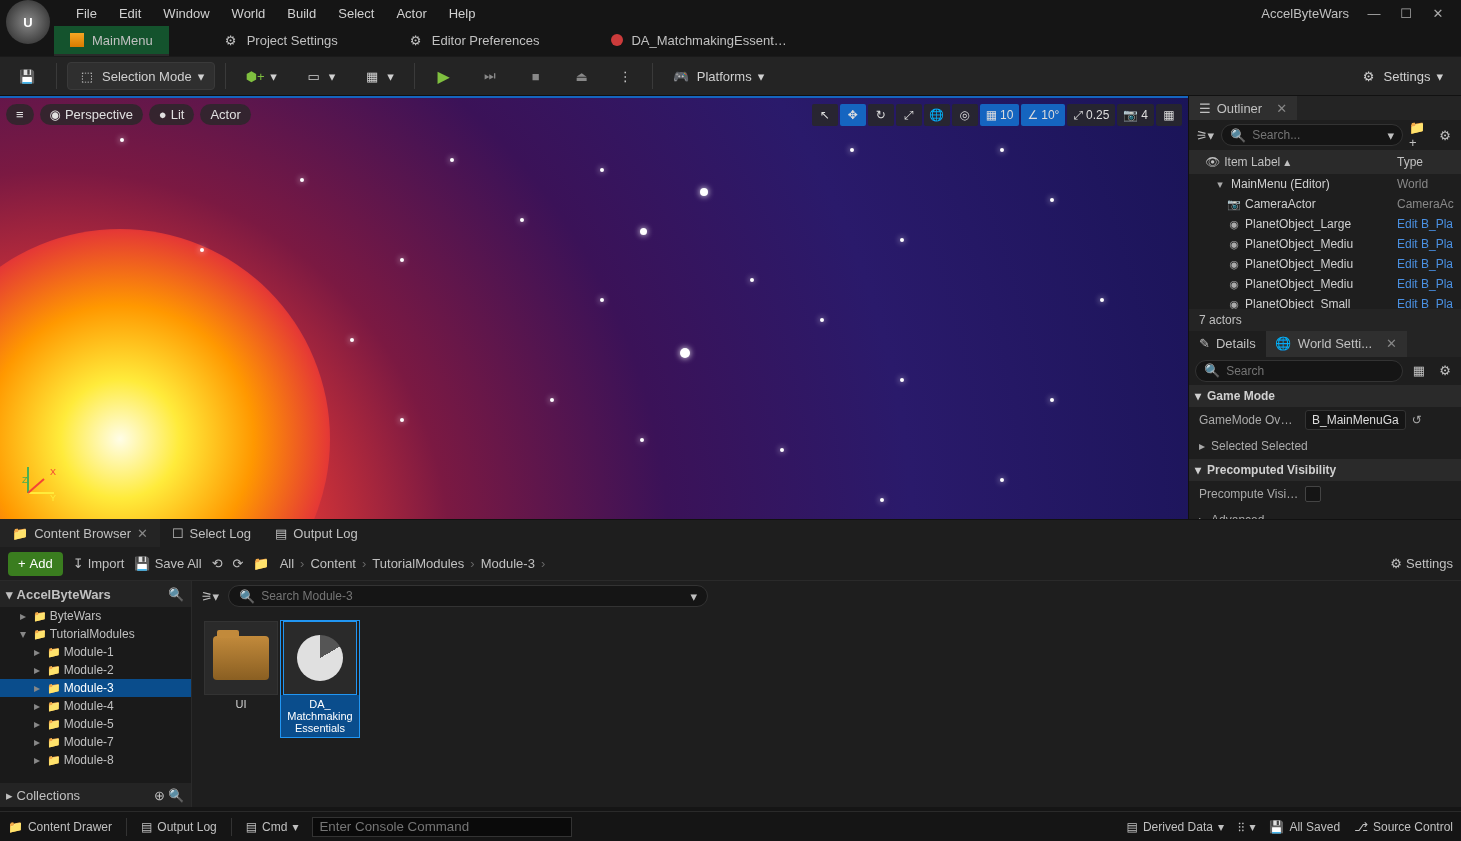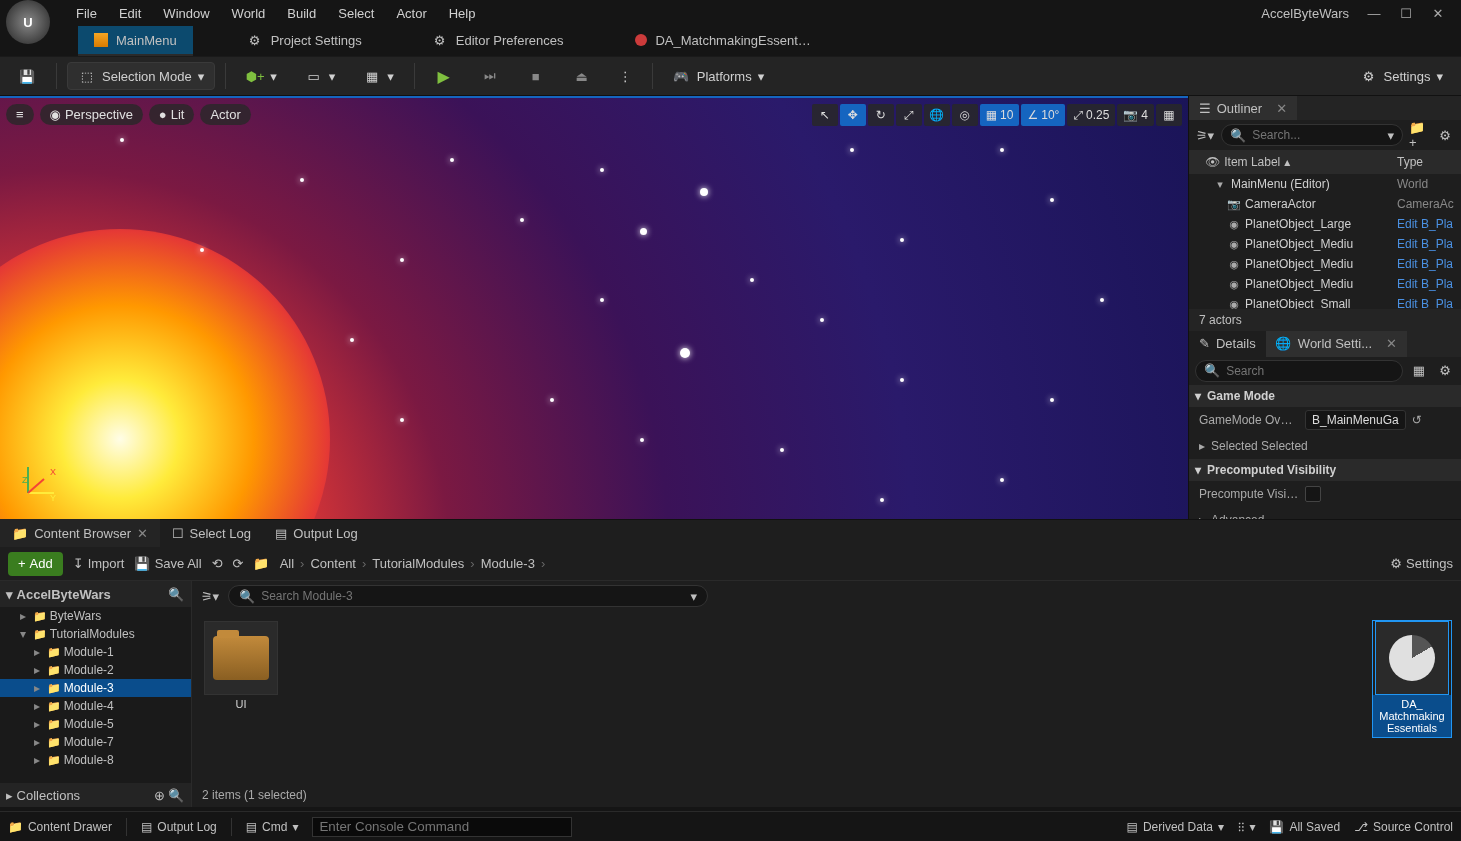--- a/index.html
+++ b/index.html
@@ -6,21 +6,21 @@
 body { background:#151515; color:#c0c0c0; font-size:13px; width:1461px; height:841px; overflow:hidden; position:relative; }
 .mainmenu-bar { height:26px; background:#151515; display:flex; align-items:center; padding:0 6px; }
 .ue-logo { width:44px; height:44px; background:radial-gradient(circle,#888,#222); border-radius:50%; margin-right:8px; position:relative; top:9px; z-index:5; display:flex; align-items:center; justify-content:center; color:#fff; font-weight:bold; }
 .menu-items { display:flex; gap:22px; margin-left:18px; }
 .menu-items span { cursor:pointer; color:#d0d0d0; }
 .title-right { margin-left:auto; display:flex; align-items:center; gap:14px; padding-right:6px;}
 .win-btns { display:flex; gap:10px; }
 .win-btns span { width:22px; text-align:center; cursor:pointer; color:#aaa; }
 .doctabs { height:30px; background:#151515; display:flex; align-items:flex-end; padding-left:54px; }
 .doctab { height:30px; padding:0 16px; display:flex; align-items:center; gap:8px; color:#c0c0c0; cursor:pointer; border-bottom:2px solid transparent; }
-.doctab.active { background:#0c4a6e; border-bottom:2px solid #2a2a2a;margin-left:24px; }
+.doctab.active { background:#14532d; border-bottom:2px solid #2a2a2a; }
 .doctab .tab-icon { width:14px; height:14px; }
 .icon-orange { background:linear-gradient(#f5a623,#d97b00); }
 .icon-red { width:12px; height:12px; background:#cc3b3b; border-radius:50%; }
 .toolbar { height:40px; background:#242424; display:flex; align-items:center; padding:0 8px; gap:8px; border-top:1px solid #1a1a1a; border-bottom:1px solid #111;}
 .tb-btn { height:28px; padding:0 10px; background:#2f2f2f; border:1px solid #3a3a3a; border-radius:4px; display:flex; align-items:center; gap:6px; cursor:pointer; color:#d0d0d0; }
 .tb-btn.flat { background:transparent; border:none; }
 .tb-sep { width:1px; height:26px; background:#3a3a3a; margin:0 2px; }
 .tb-icon { width:18px; height:18px; display:inline-flex; align-items:center; justify-content:center; }
 .play-icon { color:#7fbf3f; font-size:16px; }
 .stop-icon { color:#888; }
@@ -79,21 +79,21 @@
 .tree-head { height:26px; display:flex; align-items:center; padding:0 6px; gap:4px; background:#242424; font-weight:bold; }
 .tree-rows { flex:1; overflow:hidden; font-size:12px; }
 .tree-row { height:18px; display:flex; align-items:center; gap:3px; cursor:pointer; color:#c0c0c0; }
 .tree-row.selected { background:#0a4d8c; color:#fff; }
 .tree-row .folder { color:#c28a3b; font-size:11px;}
 .collections { height:24px; display:flex; align-items:center; padding:0 6px; gap:4px; background:#242424; }
 .cb-content { flex:1; display:flex; flex-direction:column; }
 .cb-filterbar { height:30px; display:flex; align-items:center; padding:0 8px; gap:8px; }
 .asset-search { flex:0 0 480px; height:22px; background:#151515; border:1px solid #333; border-radius:11px; display:flex; align-items:center; padding:0 10px; gap:6px; }
 .asset-search input { background:transparent; border:none; outline:none; color:#c0c0c0; width:100%; font-size:12px;}
-.asset-grid { flex:1; display:flex; gap:12px; padding:10px; align-items:flex-start;justify-content:space-between; }
+.asset-grid { flex:1; display:flex; gap:1px; padding:10px; align-items:flex-start; }
 .asset-tile { width:78px; display:flex; flex-direction:column; align-items:center; cursor:pointer; }
 .asset-thumb { width:74px; height:74px; background:#2a2a2a; border:1px solid #333; display:flex; align-items:center; justify-content:center; }
 .asset-tile.selected .asset-thumb { border:1px solid #2196f3; }
 .asset-tile.selected { outline:1px solid #2196f3; }
 .folder-thumb { background:linear-gradient(#c28a3b,#8a5f22); border-radius:4px; width:56px; height:44px; position:relative; }
 .folder-thumb::before { content:""; position:absolute; top:-6px; left:4px; width:22px; height:8px; background:#c28a3b; border-radius:2px 2px 0 0; }
 .asset-label { font-size:11px; text-align:center; padding:3px 2px; color:#d0d0d0; width:100%;}
 .asset-tile.selected .asset-label { background:#0a4d8c; color:#fff; }
 .pie { width:46px; height:46px; border-radius:50%; background:conic-gradient(#555 0 60deg, #e0e0e0 60deg 360deg); }
 .status-count { height:22px; padding:3px 10px; color:#aaa; font-size:12px; }
@@ -528,21 +528,20 @@
         </div>
         <div class="asset-tile selected">
           <div class="asset-thumb">
               <div class="pie"></div>
             </div>
           <div class="asset-label" style="white-space:pre-line;">DA_
 Matchmaking
 Essentials</div>
         </div>
       </div>
-      <div class="status-count">2 items (1 selected)</div>
     </div>
   </div>
 </div>
 
 <div class="statusbar">
   <div class="status-item">
       <span>📁</span>
       <span>Content Drawer</span>
     </div>
   <div class="status-sep"></div>

